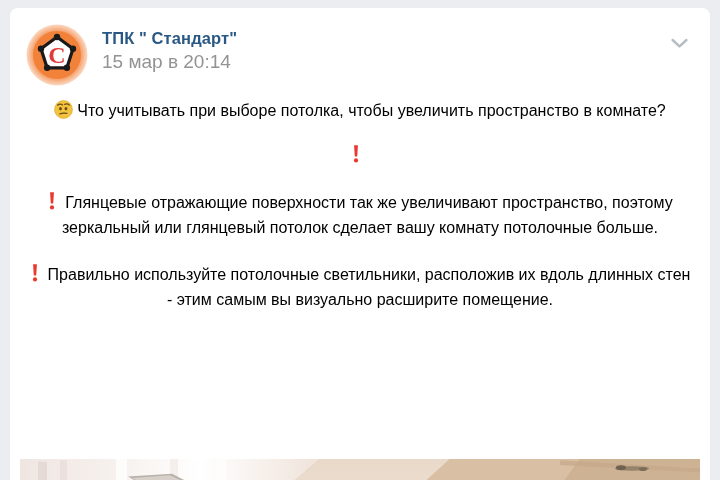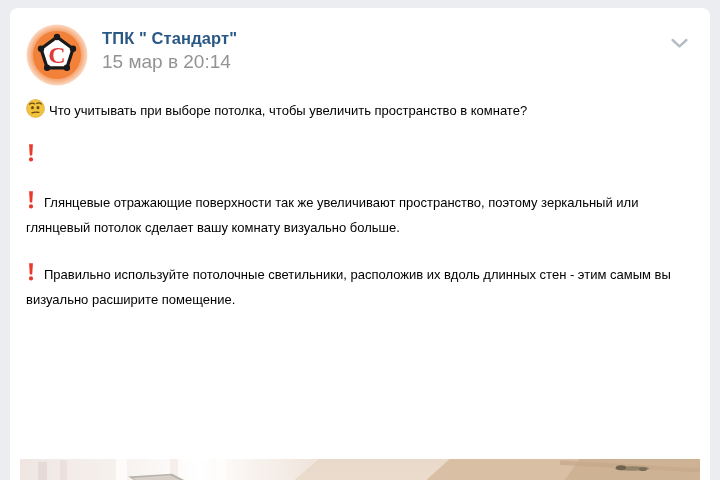--- a/index.html
+++ b/index.html
@@ -74,22 +74,23 @@
     align-items: center;
     justify-content: center;
     cursor: pointer;
   }
   #more-button svg { display: block; }
 
   
   #post-text {
     padding: 8px 16px 0 16px;
     color: #000000;
-    font-size: 13px;
+    font-size: 16px;
     line-height: 25px;
+    text-align: center;
   }
   .para {
     margin: 0 0 22px 0;
     white-space: normal;
   }
   .para.first { margin-bottom: 20px; }
   .para:last-child { margin-bottom: 26px; }
 
   .emoji {
     display: inline-block;
@@ -167,21 +168,21 @@
           </svg></span><span>Что учитывать при выборе потолка, чтобы увеличить пространство в комнате?</span></p>
 
     <p class="para"><span class="emoji bang"><svg width="10" height="20" viewBox="0 0 10 20">
             <path d="M3.1 1.3 h3.8 l-0.7 11.2 h-2.4 z" fill="#e8392e"></path>
             <circle cx="5" cy="16.4" r="2.1" fill="#e8392e"></circle>
           </svg></span></p>
 
     <p class="para"><span class="emoji bang"><svg width="10" height="20" viewBox="0 0 10 20">
             <path d="M3.1 1.3 h3.8 l-0.7 11.2 h-2.4 z" fill="#e8392e"></path>
             <circle cx="5" cy="16.4" r="2.1" fill="#e8392e"></circle>
-          </svg></span><span>Глянцевые отражающие поверхности так же увеличивают пространство, поэтому зеркальный или глянцевый потолок сделает вашу комнату визуально больше.</span></p>
+          </svg></span><span>Глянцевые отражающие поверхности так же увеличивают пространство, поэтому зеркальный или глянцевый потолок сделает вашу комнату потолочные больше.</span></p>
 
 
     <p class="para"><span class="emoji bang"><svg width="10" height="20" viewBox="0 0 10 20">
             <path d="M3.1 1.3 h3.8 l-0.7 11.2 h-2.4 z" fill="#e8392e"></path>
             <circle cx="5" cy="16.4" r="2.1" fill="#e8392e"></circle>
           </svg></span><span>Правильно используйте потолочные светильники, расположив их вдоль длинных стен - этим самым вы визуально расширите помещение.</span></p>
 
   </div>
 
   <div id="post-photo">

